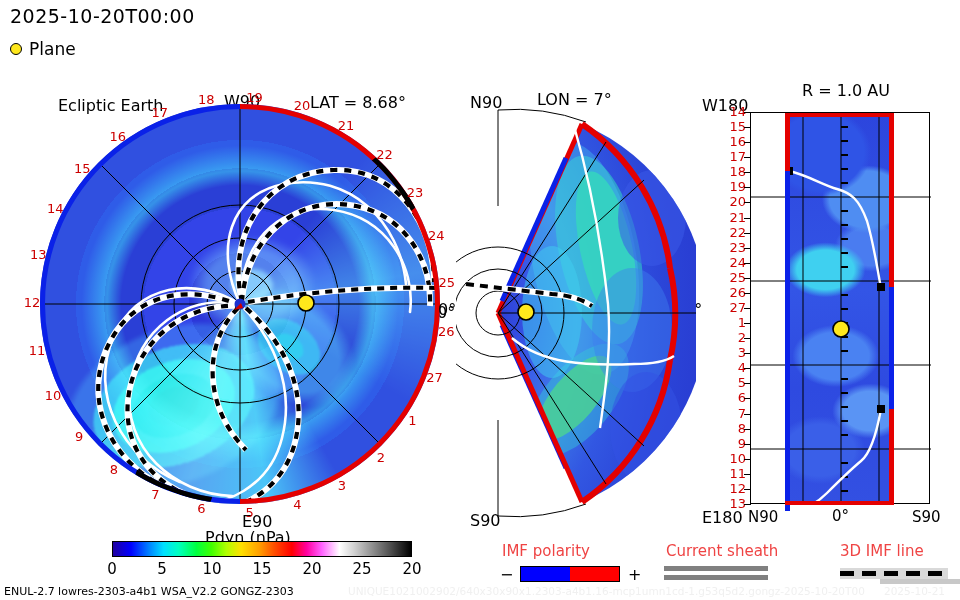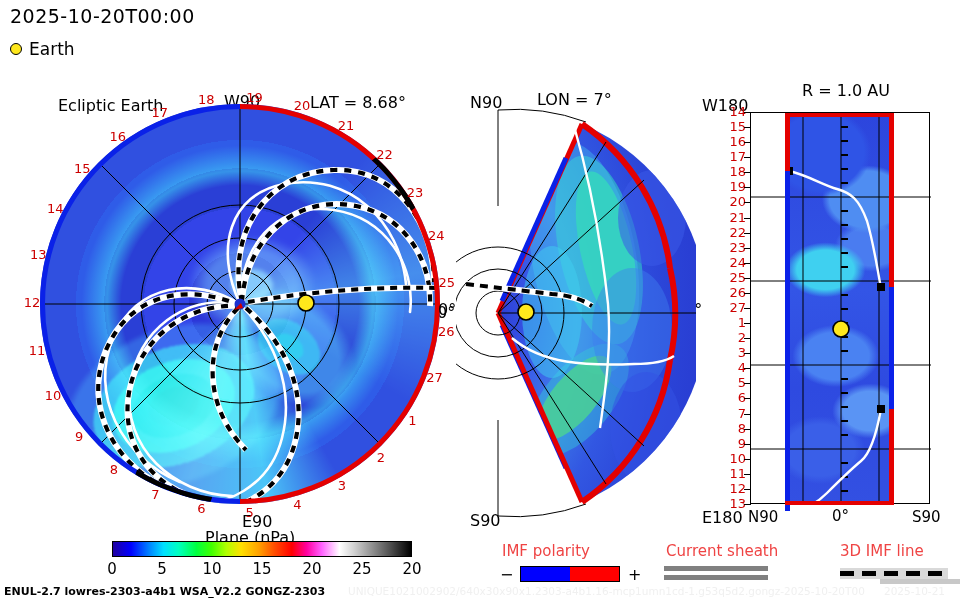--- a/index.html
+++ b/index.html
@@ -148,45 +148,45 @@
   #imf3d-line {
     position:absolute; left:840px; top:568px; width:108px; height:11px;
     background:#d9d9d9;
   }
   #imf3d-dash {
     position:absolute; left:0; top:3px; width:108px; height:5px;
     background: repeating-linear-gradient(to right, #000 0 14px, rgba(0,0,0,0) 14px 22px);
   }
 
   
-  #foot-left { position:absolute; left:4px; top:585px; font-size:11px; color:#000; white-space:pre;font-weight:bold; }
+  #foot-left { position:absolute; left:4px; top:585px; font-size:11px; color:#000; white-space:pre; }
   #foot-right { position:absolute; left:348px; top:585px; font-size:10.5px; color:#f0f0f0; white-space:pre; }
   #foot-date { position:absolute; left:884px; top:585px; font-size:10.5px; color:#f0f0f0; white-space:pre; }
   #foot-grey { position:absolute; left:880px; top:579px; width:80px; height:5px; background:#c8c8c8; }
 
   svg { display:block; }
 </style>
 </head>
 <body>
 
 <div id="root">
 
   <div class="txt" id="hdr-date">2025-10-20T00:00</div>
 
   <div id="earth-legend">
     <span class="earth-dot"></span>
-    <span id="earth-legend-label">Earth</span>
+    <span id="earth-legend-label">Plane</span>
   </div>
 
   <div class="ptitle" style="left:58px; top:96px;">Ecliptic Earth</div>
   <div class="ptitle" style="left:310px; top:93px;">LAT = 8.68°</div>
   <div class="ptitle" style="left:224px; top:92px;">W90</div>
   <div class="ptitle" style="left:226px; top:512px;margin-left:16px;">E90</div>
   <div class="ptitle" style="left:437px; top:303px;">0°</div>
-  <div class="ptitle" style="left:205px; top:528px; font-size:16px;">Plane (nPa)</div>
+  <div class="ptitle" style="left:205px; top:528px; font-size:16px;">Pdyn (nPa)</div>
 
   <div id="p1">
     <div id="p1-disc">
       <div id="p1-cir1"></div>
       <div id="p1-cir2"></div>
       <div id="p1-lightarc"></div>
       <div id="p1-green"></div>
       <div id="p1-green2"></div>
     </div>
 

